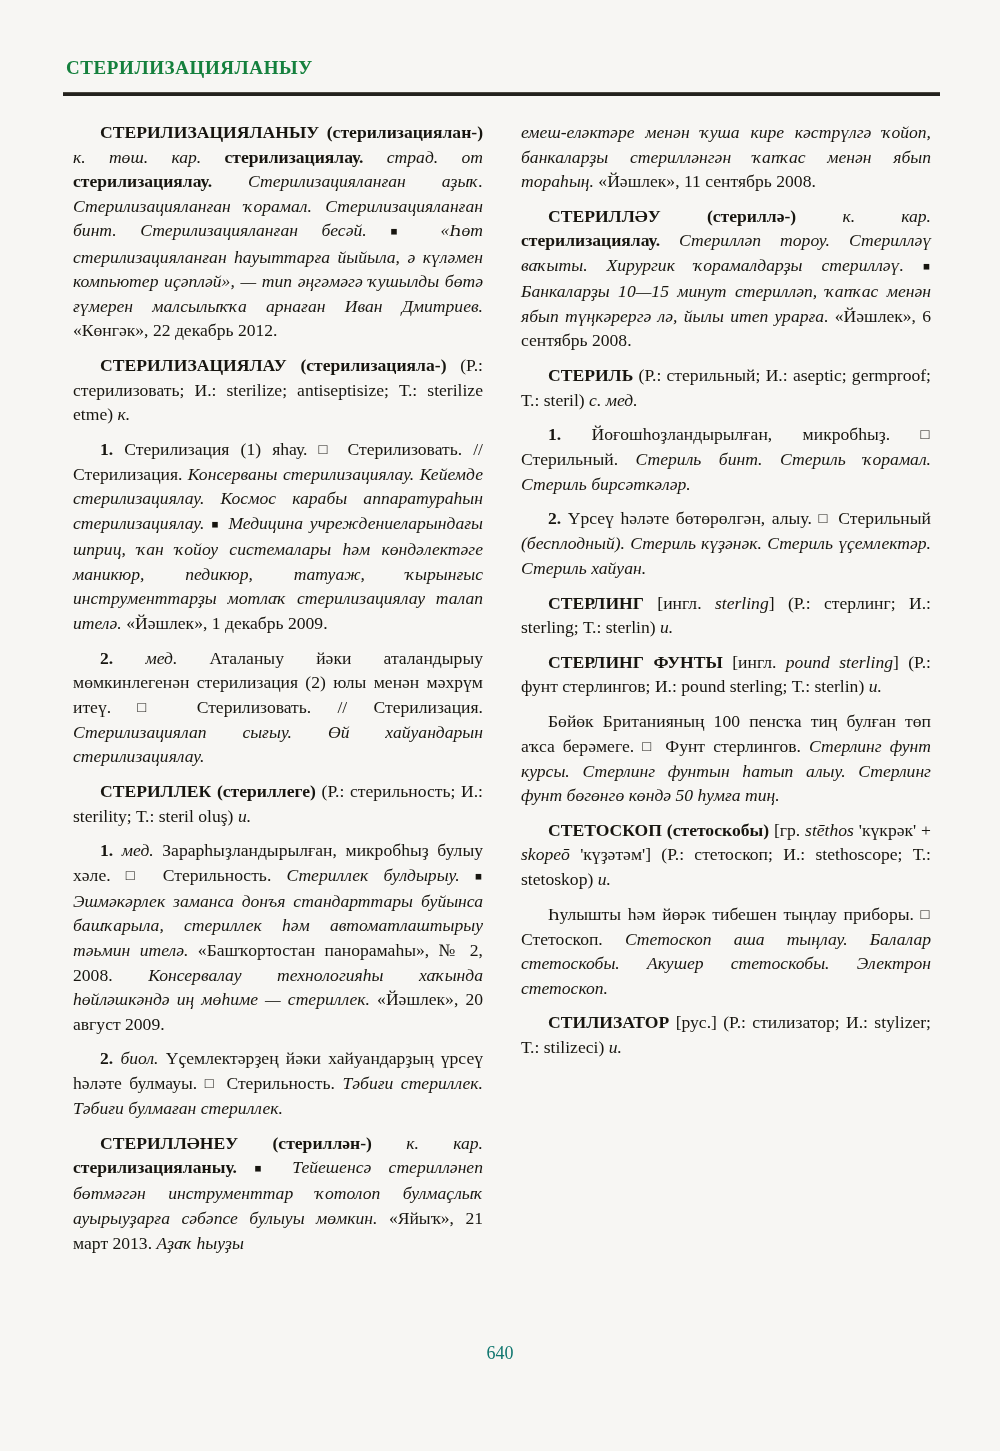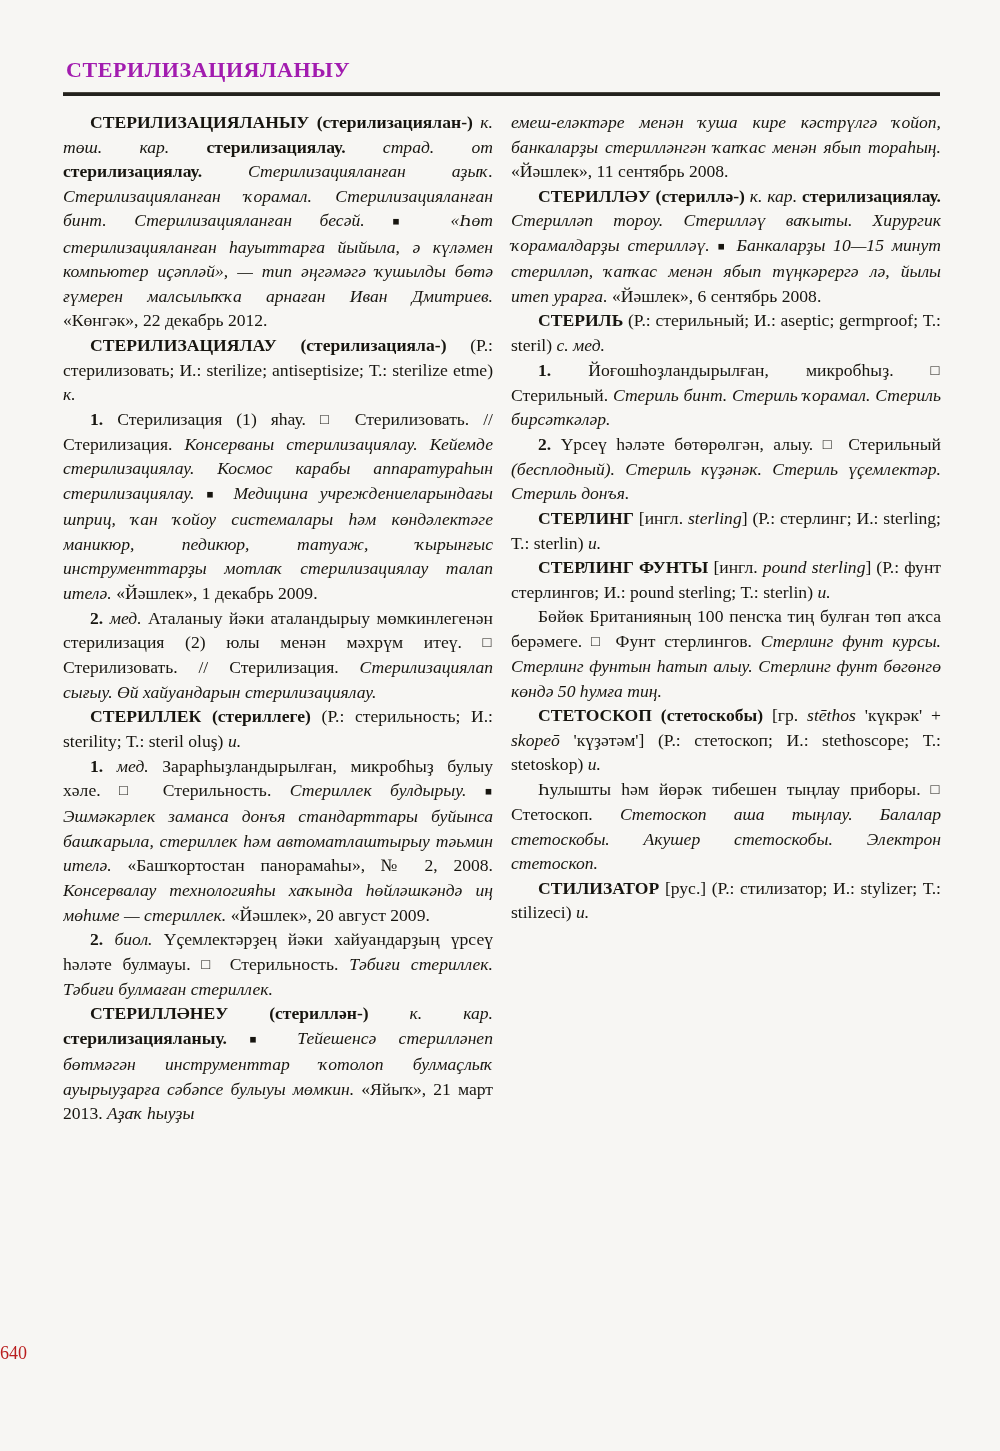--- a/index.html
+++ b/index.html
@@ -7,47 +7,47 @@
     width:1000px;height:1451px;
     background:#f7f6f3;
     font-family:"Liberation Serif","DejaVu Serif",serif;
     color:#151413;
     position:relative;
     overflow:hidden;
   }
   .page{position:absolute;inset:0;}
   .running-head{
     position:absolute;left:66px;top:57px;
-    font-size:22px;font-weight:700;letter-spacing:0.6px;
-    color:#a21caf;
+    font-size:19px;font-weight:700;letter-spacing:0.6px;
+    color:#15803d;
   }
   .head-rule{
     position:absolute;left:63px;top:92px;width:877px;height:3px;
     background:#23211d;
     border-top:1px solid #4a473f;
   }
   .columns{
     position:absolute;left:63px;top:110px;width:878px;height:1240px;
     display:flex;gap:18px;overflow:hidden;
   }
   .column{
     width:430px;flex:0 0 430px;
     font-size:17.6px;line-height:24.6px;
     text-align:justify;
     color:#17150f;
   }
-  .para{margin:0;text-indent:27px;}
+  .para{margin:10px;text-indent:27px;}
   .para.noindent{text-indent:0;}
   .run-b{font-weight:700;}
   .run-i{font-style:italic;}
   .run-fs{font-size:0.66em;vertical-align:0.12em;letter-spacing:0.1em;}
   .run-os{font-size:0.84em;vertical-align:0.04em;letter-spacing:0.1em;}
   .page-number{
     position:absolute;left:0;top:1343px;width:1000px;
-    text-align:left;font-size:18px;color:#b91c1c;
+    text-align:center;font-size:18px;color:#0f766e;
   }
 </style>
 </head>
 <body>
 
 <div class="page">
   <div class="running-head">СТЕРИЛИЗАЦИЯЛАНЫУ</div>
   <div class="head-rule"></div>
 
   <div class="columns">
@@ -59,21 +59,21 @@
         <p class="para"><span class="run-b">СТЕРИЛЛЕК (стериллеге) </span><span class="run-n">(Р.: стерильность; И.: sterility; Т.: steril oluş) </span><span class="run-i">и.</span></p>
         <p class="para"><span class="run-b">1. </span><span class="run-i">мед. </span><span class="run-n">Зарарһыҙландырылған, микробһыҙ булыу хәле. </span><span class="run-os">□ </span><span class="run-n">Стерильность. </span><span class="run-i">Стериллек булдырыу. </span><span class="run-fs">■ </span><span class="run-i">Эшмәкәрлек заманса донъя стандарттары буйынса башҡарыла, стериллек һәм автоматлаштырыу тәьмин ителә. </span><span class="run-n">«Башҡортостан панорамаһы», № 2, 2008. </span><span class="run-i">Консервалау технологияһы хаҡында һөйләшкәндә иң мөһиме — стериллек. </span><span class="run-n">«Йәшлек», 20 август 2009.</span></p>
         <p class="para"><span class="run-b">2. </span><span class="run-i">биол. </span><span class="run-n">Үҫемлектәрҙең йәки хайуандарҙың үрсеү һәләте булмауы. </span><span class="run-os">□ </span><span class="run-n">Стерильность. </span><span class="run-i">Тәбиғи стериллек. Тәбиғи булмаған стериллек.</span></p>
         <p class="para"><span class="run-b">СТЕРИЛЛӘНЕУ (стериллән-) </span><span class="run-i">к. кар. </span><span class="run-b">стерилизацияланыу. </span><span class="run-fs">■ </span><span class="run-i">Тейешенсә стерилләнеп бөтмәгән инструменттар ҡотолоп булмаҫлыҡ ауырыуҙарға сәбәпсе булыуы мөмкин. </span><span class="run-n">«Яйыҡ», 21 март 2013. </span><span class="run-i">Аҙаҡ һыуҙы</span></p>
       </div>
     <div class="column">
         <p class="para noindent"><span class="run-i">емеш-еләктәре менән ҡуша кире кәстрүлгә ҡойоп, банкаларҙы стерилләнгән ҡапҡас менән ябып тораһың. </span><span class="run-n">«Йәшлек», 11 сентябрь 2008.</span></p>
         <p class="para"><span class="run-b">СТЕРИЛЛӘУ (стериллә-) </span><span class="run-i">к. кар. </span><span class="run-b">стерилизациялау. </span><span class="run-i">Стерилләп тороу. Стерилләү ваҡыты. Хирургик ҡорамалдарҙы стерилләү. </span><span class="run-fs">■ </span><span class="run-i">Банкаларҙы 10—15 минут стерилләп, ҡапҡас менән ябып түңкәрергә лә, йылы итеп урарға. </span><span class="run-n">«Йәшлек», 6 сентябрь 2008.</span></p>
         <p class="para"><span class="run-b">СТЕРИЛЬ </span><span class="run-n">(Р.: стерильный; И.: aseptic; germproof; Т.: steril) </span><span class="run-i">с. мед.</span></p>
         <p class="para"><span class="run-b">1. </span><span class="run-n">Йоғошһоҙландырылған, микробһыҙ. </span><span class="run-os">□ </span><span class="run-n">Стерильный. </span><span class="run-i">Стериль бинт. Стериль ҡорамал. Стериль бирсәткәләр.</span></p>
-        <p class="para"><span class="run-b">2. </span><span class="run-n">Үрсеү һәләте бөтөрөлгән, алыу. </span><span class="run-os">□ </span><span class="run-n">Стерильный </span><span class="run-i">(бесплодный). Стериль күҙәнәк. Стериль үҫемлектәр. Стериль донъя.</span></p>
+        <p class="para"><span class="run-b">2. </span><span class="run-n">Үрсеү һәләте бөтөрөлгән, алыу. </span><span class="run-os">□ </span><span class="run-n">Стерильный </span><span class="run-i">(бесплодный). Стериль күҙәнәк. Стериль үҫемлектәр. Стериль хайуан.</span></p>
         <p class="para"><span class="run-b">СТЕРЛИНГ </span><span class="run-n">[ингл. </span><span class="run-i">sterling</span><span class="run-n">] (Р.: стерлинг; И.: sterling; Т.: sterlin) </span><span class="run-i">и.</span></p>
         <p class="para"><span class="run-b">СТЕРЛИНГ ФУНТЫ </span><span class="run-n">[ингл. </span><span class="run-i">pound sterling</span><span class="run-n">] (Р.: фунт стерлингов; И.: pound sterling; Т.: sterlin) </span><span class="run-i">и.</span></p>
         <p class="para"><span class="run-n">Бөйөк Британияның 100 пенсҡа тиң булған төп аҡса берәмеге. </span><span class="run-os">□ </span><span class="run-n">Фунт стерлингов. </span><span class="run-i">Стерлинг фунт курсы. Стерлинг фунтын һатып алыу. Стерлинг фунт бөгөнгө көндә 50 һумға тиң.</span></p>
         <p class="para"><span class="run-b">СТЕТОСКОП (стетоскобы) </span><span class="run-n">[гр. </span><span class="run-i">stēthos </span><span class="run-n">'күкрәк' + </span><span class="run-i">skopeō </span><span class="run-n">'күҙәтәм'] (Р.: стетоскоп; И.: stethoscope; Т.: stetoskop) </span><span class="run-i">и.</span></p>
         <p class="para"><span class="run-n">Һулышты һәм йөрәк тибешен тыңлау приборы. </span><span class="run-os">□ </span><span class="run-n">Стетоскоп. </span><span class="run-i">Стетоскоп аша тыңлау. Балалар стетоскобы. Акушер стетоскобы. Электрон стетоскоп.</span></p>
         <p class="para"><span class="run-b">СТИЛИЗАТОР </span><span class="run-n">[рус.] (Р.: стилизатор; И.: stylizer; Т.: stilizeci) </span><span class="run-i">и.</span></p>
       </div>
   </div>
 
   <div class="page-number">640</div>

